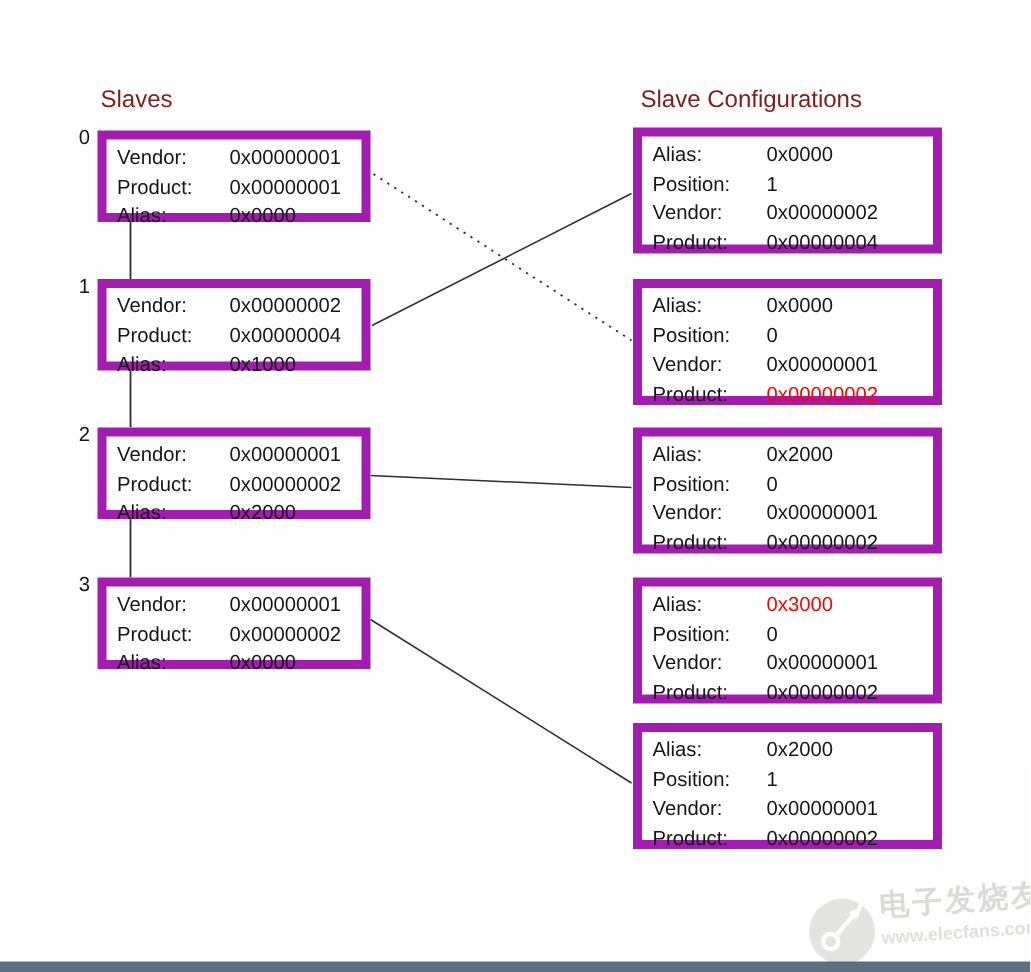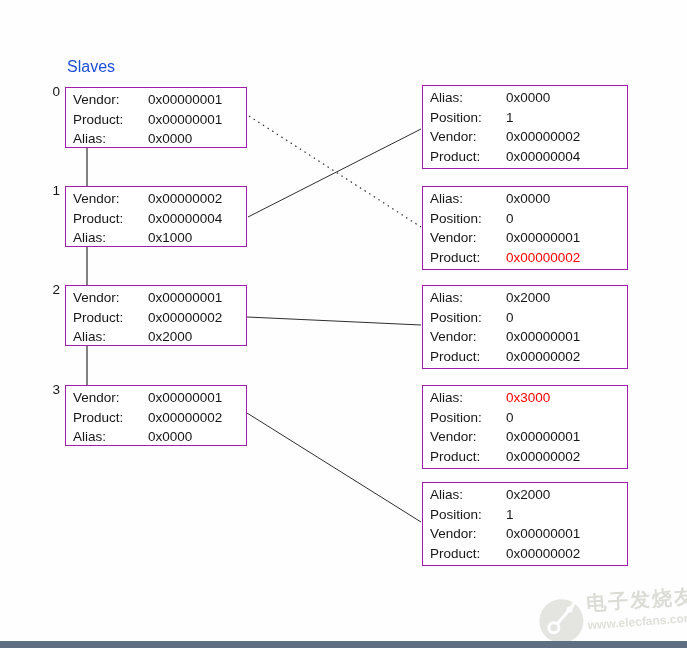--- a/index.html
+++ b/index.html
@@ -1,24 +1,24 @@
 <!DOCTYPE html>
 <html><head>
 <meta charset="utf-8">
 <style>
   html,body{margin:0;padding:0;background:#ffffff;}
   .page{
     position:relative;width:687px;height:648px;background:#fefefe;
     overflow:hidden;font-family:"Liberation Sans", sans-serif;color:#161616;
   }
   .col-header{
-    position:absolute;font-size:16px;color:#1d4ed8;letter-spacing:0;white-space:nowrap;
+    position:absolute;font-size:16px;color:#7f1d1d;letter-spacing:0;white-space:nowrap;
   }
   .box{
-    position:absolute;background:#fff;border:1px solid #a21caf;box-sizing:border-box;
+    position:absolute;background:#fff;border:6px solid #a21caf;box-sizing:border-box;
   }
   .slave-box{left:65px;width:182px;height:61px;padding-top:2px;}
   .config-box{left:422px;width:206px;height:84px;padding-top:2px;}
   .row{display:flex;padding-left:7px;line-height:19.5px;font-size:13.5px;white-space:nowrap;}
   .slave-box .row .lbl{width:75px;}
   .config-box .row .lbl{width:76px;}
   .val{color:#161616;}
   .val.red{color:#ff0000;}
   .idx{
     position:absolute;left:42px;width:18px;text-align:right;
@@ -57,20 +57,21 @@
     <line x1="87" y1="246" x2="87" y2="285" stroke="#2e2e2e" stroke-width="1.2"></line>
     <line x1="87" y1="345" x2="87" y2="385" stroke="#2e2e2e" stroke-width="1.2"></line>
 
     <line x1="249" y1="116" x2="421" y2="227" stroke="#2e2e2e" stroke-width="1.2" stroke-dasharray="1.5 4"></line>
     <line x1="248" y1="217" x2="421" y2="129" stroke="#2e2e2e" stroke-width="1"></line>
     <line x1="247" y1="317" x2="421" y2="325" stroke="#2e2e2e" stroke-width="1"></line>
     <line x1="247" y1="413" x2="421" y2="522" stroke="#2e2e2e" stroke-width="1"></line>
   </svg>
 
   <div class="col-header" style="left:67px;top:58px;">Slaves</div>
+  <div class="col-header" style="left:427px;top:58px;">Slave Configurations</div>
 
   <div class="idx" style="top:84px;">0</div>
   <div class="idx" style="top:183px;">1</div>
   <div class="idx" style="top:282px;">2</div>
   <div class="idx" style="top:382px;">3</div>
 
   <div class="box slave-box" style="top:87px;">
     <div class="row">
         <span class="lbl">Vendor:</span>
         <span class="val">0x00000001</span>

